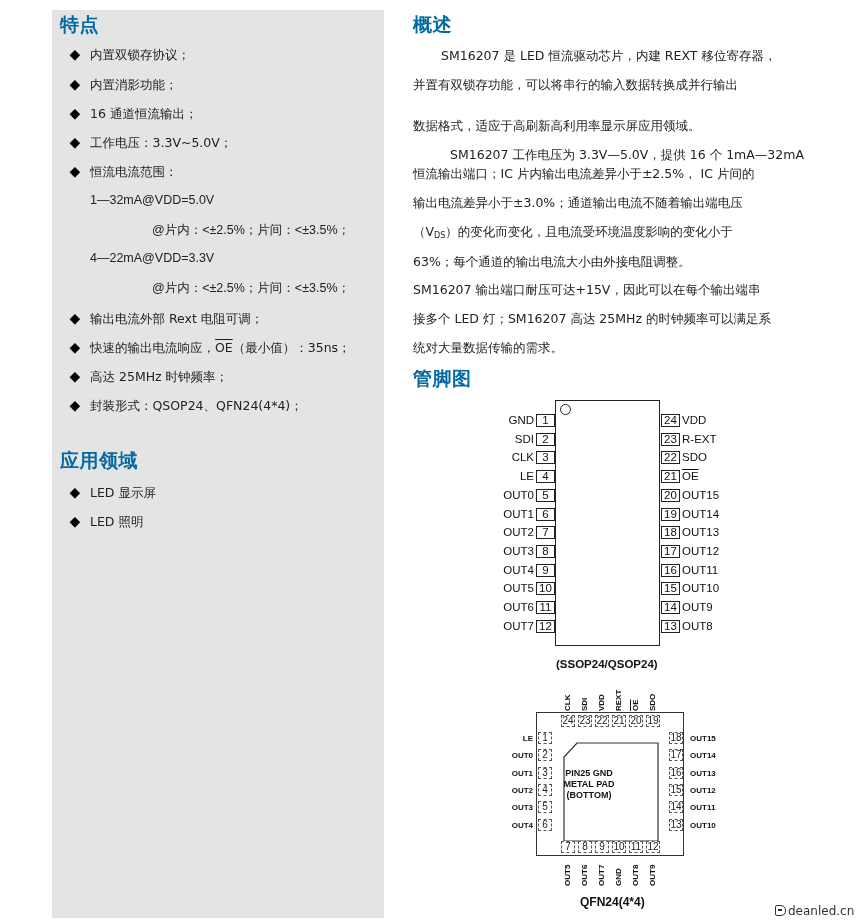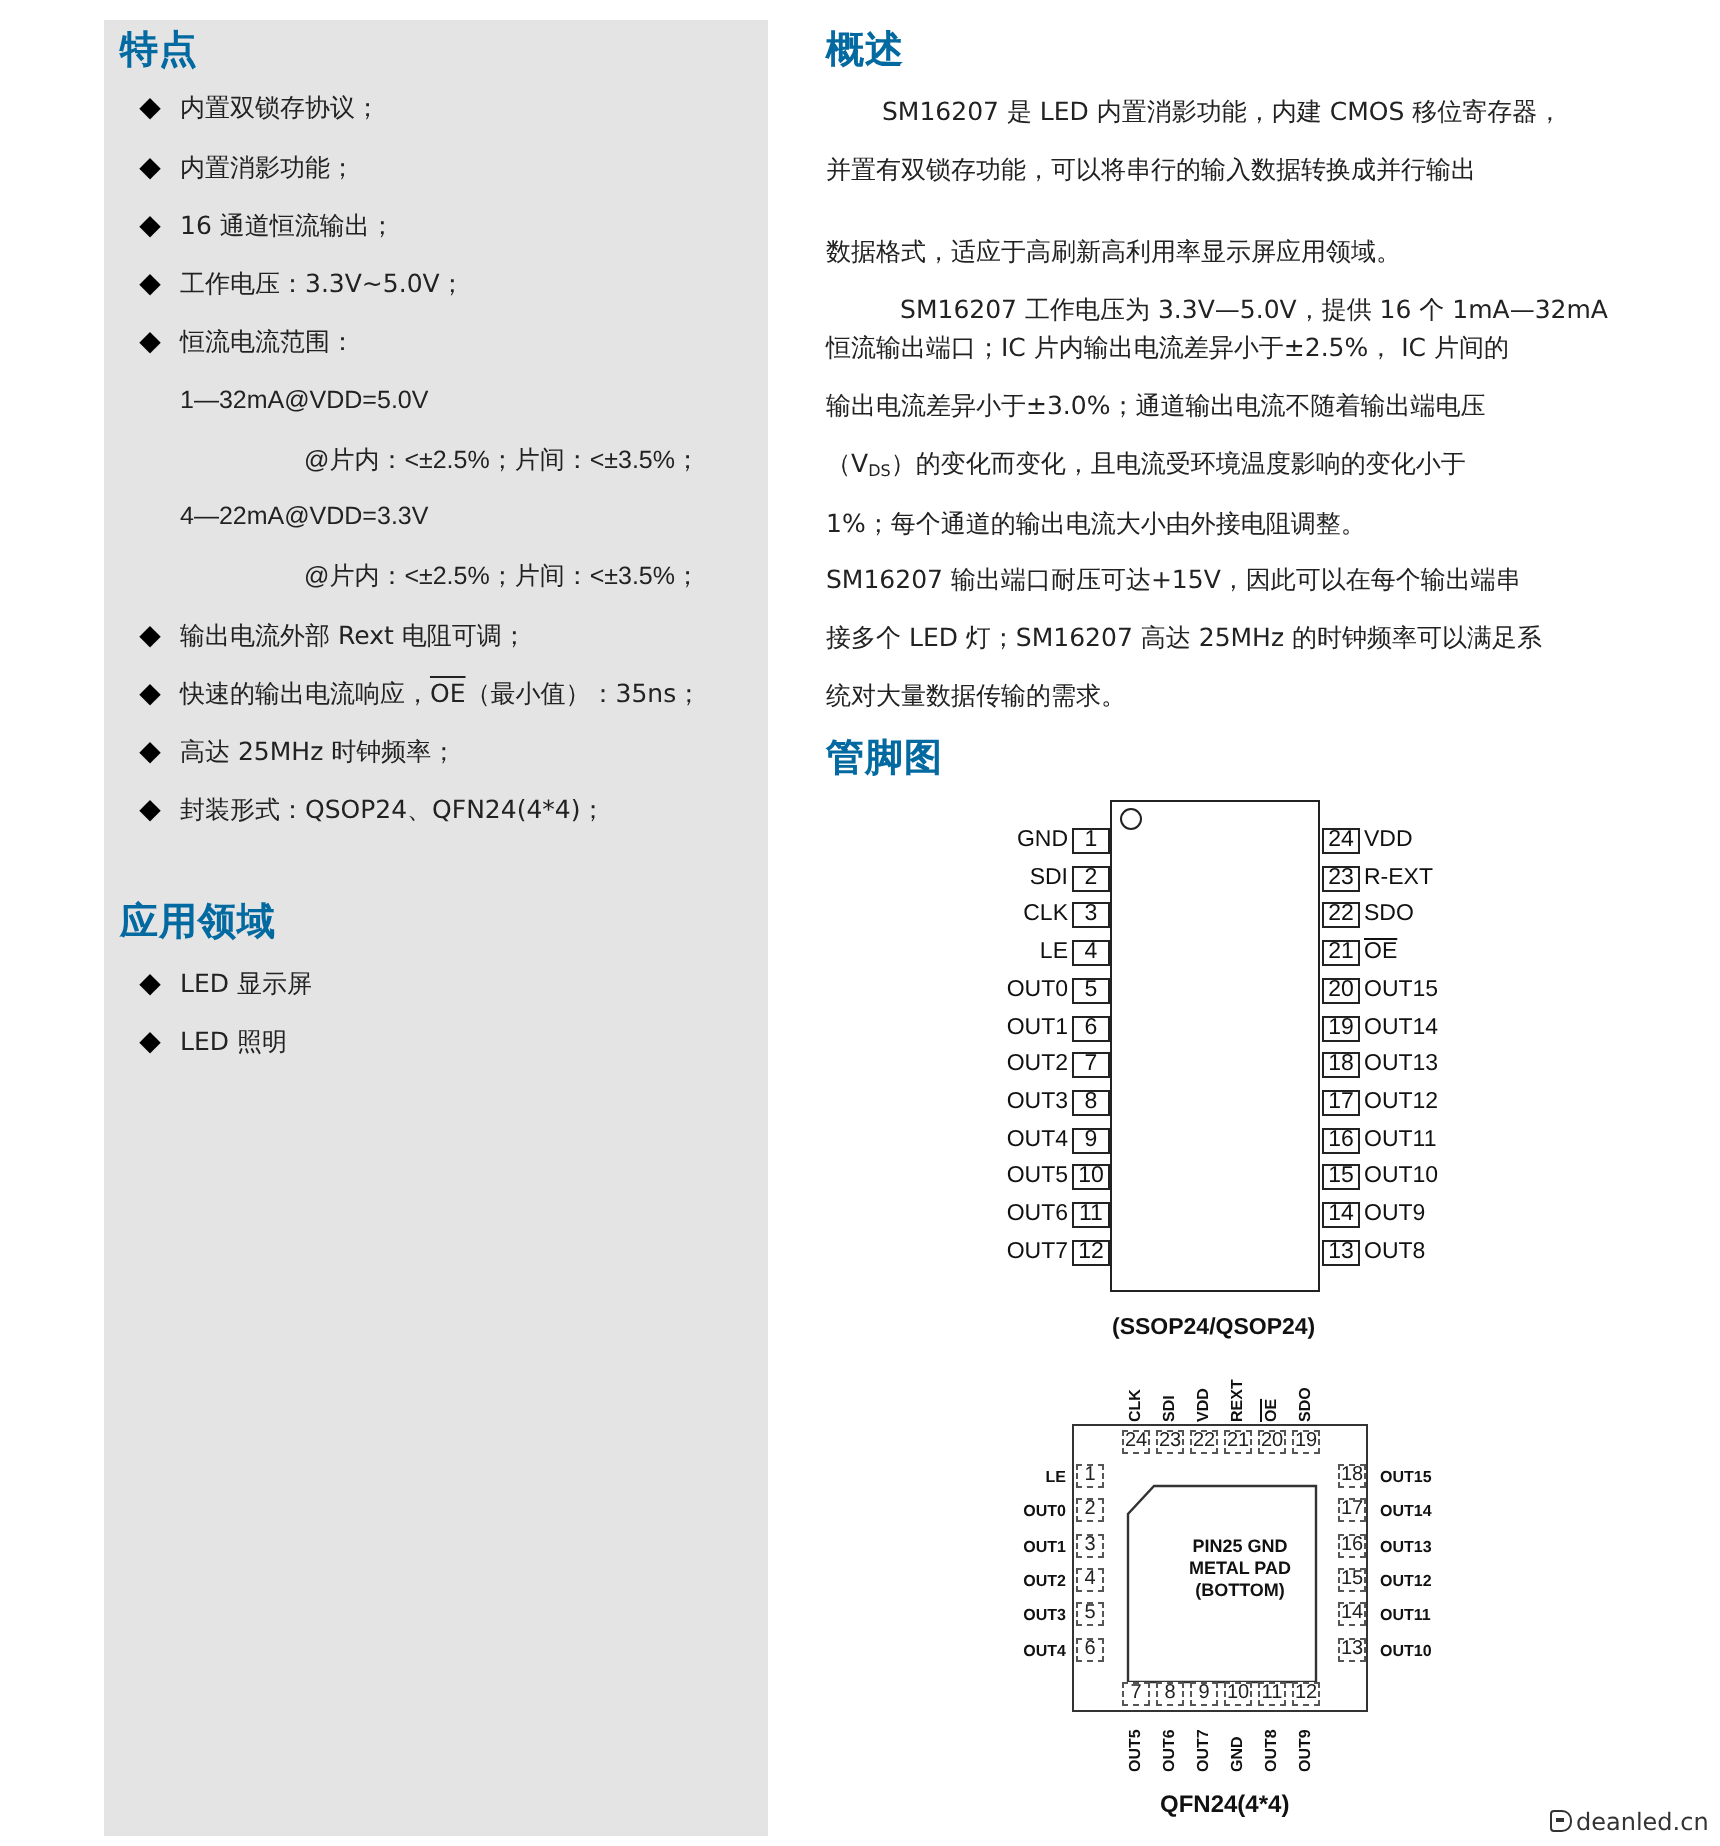--- a/index.html
+++ b/index.html
@@ -25,21 +25,21 @@
   .pin-label { position: absolute; font-family: "Liberation Sans", sans-serif; font-size: 11.5px; color: #111; line-height: 13px; white-space: nowrap; }
   .pin-label.l { text-align: right; width: 50px; }
   .caption { position: absolute; font-family: "Liberation Sans", sans-serif; font-weight: bold; font-size: 11.5px; color: #111; white-space: nowrap; }
 
   
   .qfn-body { position: absolute; left: 536px; top: 712px; width: 148px; height: 144px; border-left: 1.2px solid #333; border-right: 1.2px solid #333; border-top: 1.2px solid #333; border-bottom: 1.2px solid #333; background: #fff; }
   .qfn-pad-edge { position: absolute; left: 563px; top: 742px; width: 96px; height: 100px; pointer-events: none; }
   .qpin { position: absolute; width: 14px; height: 12px; border: 1px dashed #555; font-family: "Liberation Sans", sans-serif; font-size: 10px; line-height: 10px; text-align: center; color: #222; background: #fff; }
   .qlabel { position: absolute; font-family: "Liberation Sans", sans-serif; font-weight: bold; font-size: 8px; color: #111; white-space: nowrap; }
   .qlabel.vert { transform: rotate(-90deg); transform-origin: left top; }
-  .pad-text { position: absolute; left: 584px; top: 768px; width: 72px; text-align: center; font-family: "Liberation Sans", sans-serif; font-weight: bold; font-size: 9px; line-height: 11px; color: #111; }
+  .pad-text { position: absolute; left: 553px; top: 768px; width: 72px; text-align: center; font-family: "Liberation Sans", sans-serif; font-weight: bold; font-size: 9px; line-height: 11px; color: #111; }
   .watermark { position: absolute; left: 775px; top: 904px; font-family: "DejaVu Sans", sans-serif; font-size: 12px; color: #333; white-space: nowrap; }
   .wm-icon { display: inline-block; width: 11px; height: 11px; border: 1.5px solid #333; border-radius: 2px 5px 5px 2px; margin-right: 2px; vertical-align: -1px; position: relative; }
   .wm-icon::after { content: ""; position: absolute; left: 2px; top: 3px; width: 4px; height: 1.5px; background: #333; }
 </style>
 </head>
 <body>
 
 <div class="left-panel"></div>
 
 <div class="h1" style="left:60px; top:12px;">特点</div>
@@ -58,28 +58,28 @@
 <div class="bullet-row" style="top:310px;"><span class="dia">◆</span><span>输出电流外部 Rext 电阻可调；</span></div>
 <div class="bullet-row" style="top:339px;"><span class="dia">◆</span><span>快速的输出电流响应，</span><span class="ol">OE</span><span>（最小值）：35ns；</span></div>
 <div class="bullet-row" style="top:368px;"><span class="dia">◆</span><span>高达 25MHz 时钟频率；</span></div>
 <div class="bullet-row" style="top:397px;"><span class="dia">◆</span><span>封装形式：QSOP24、QFN24(4*4)；</span></div>
 
 <div class="h1" style="left:60px; top:448px;">应用领域</div>
 <div class="bullet-row" style="top:484px;"><span class="dia">◆</span><span>LED 显示屏</span></div>
 <div class="bullet-row" style="top:513px;"><span class="dia">◆</span><span>LED 照明</span></div>
 
 <div class="h1" style="left:413px; top:12px;">概述</div>
-<div class="para" style="top:48px;"><span class="ind"></span><span>SM16207 是 LED 内置消影功能，内建 CMOS 移位寄存器，</span></div>
+<div class="para" style="top:48px;"><span class="ind"></span><span>SM16207 是 LED 恒流驱动芯片，内建 REXT 移位寄存器，</span></div>
 <div class="para" style="top:77px;">并置有双锁存功能，可以将串行的输入数据转换成并行输出</div>
 <div class="para" style="top:106px;margin-top:12px;">数据格式，适应于高刷新高利用率显示屏应用领域。</div>
 <div class="para" style="top:147px;text-align:center;"><span class="ind"></span><span>SM16207 工作电压为 3.3V—5.0V，提供 16 个 1mA—32mA</span></div>
 <div class="para" style="top:166px;">恒流输出端口；IC 片内输出电流差异小于±2.5%， IC 片间的</div>
 <div class="para" style="top:195px;">输出电流差异小于±3.0%；通道输出电流不随着输出端电压</div>
 <div class="para" style="top:224px;"><span>（V</span><sub class="ds">DS</sub><span>）</span><span>的变化而变化，且电流受环境温度影响的变化小于</span></div>
-<div class="para" style="top:254px;">1%；每个通道的输出电流大小由外接电阻调整。</div>
+<div class="para" style="top:254px;">63%；每个通道的输出电流大小由外接电阻调整。</div>
 <div class="para" style="top:282px;">SM16207 输出端口耐压可达+15V，因此可以在每个输出端串</div>
 <div class="para" style="top:311px;">接多个 LED 灯；SM16207 高达 25MHz  的时钟频率可以满足系</div>
 <div class="para" style="top:340px;">统对大量数据传输的需求。</div>
 
 <div class="h1" style="left:413px; top:366px;">管脚图</div>
 
 <div class="sop-body"></div>
 <div class="sop-notch"></div>
 <div id="sop-pins">
     <div class="pin-box" style="left: 536px; top: 414px;">1</div>

